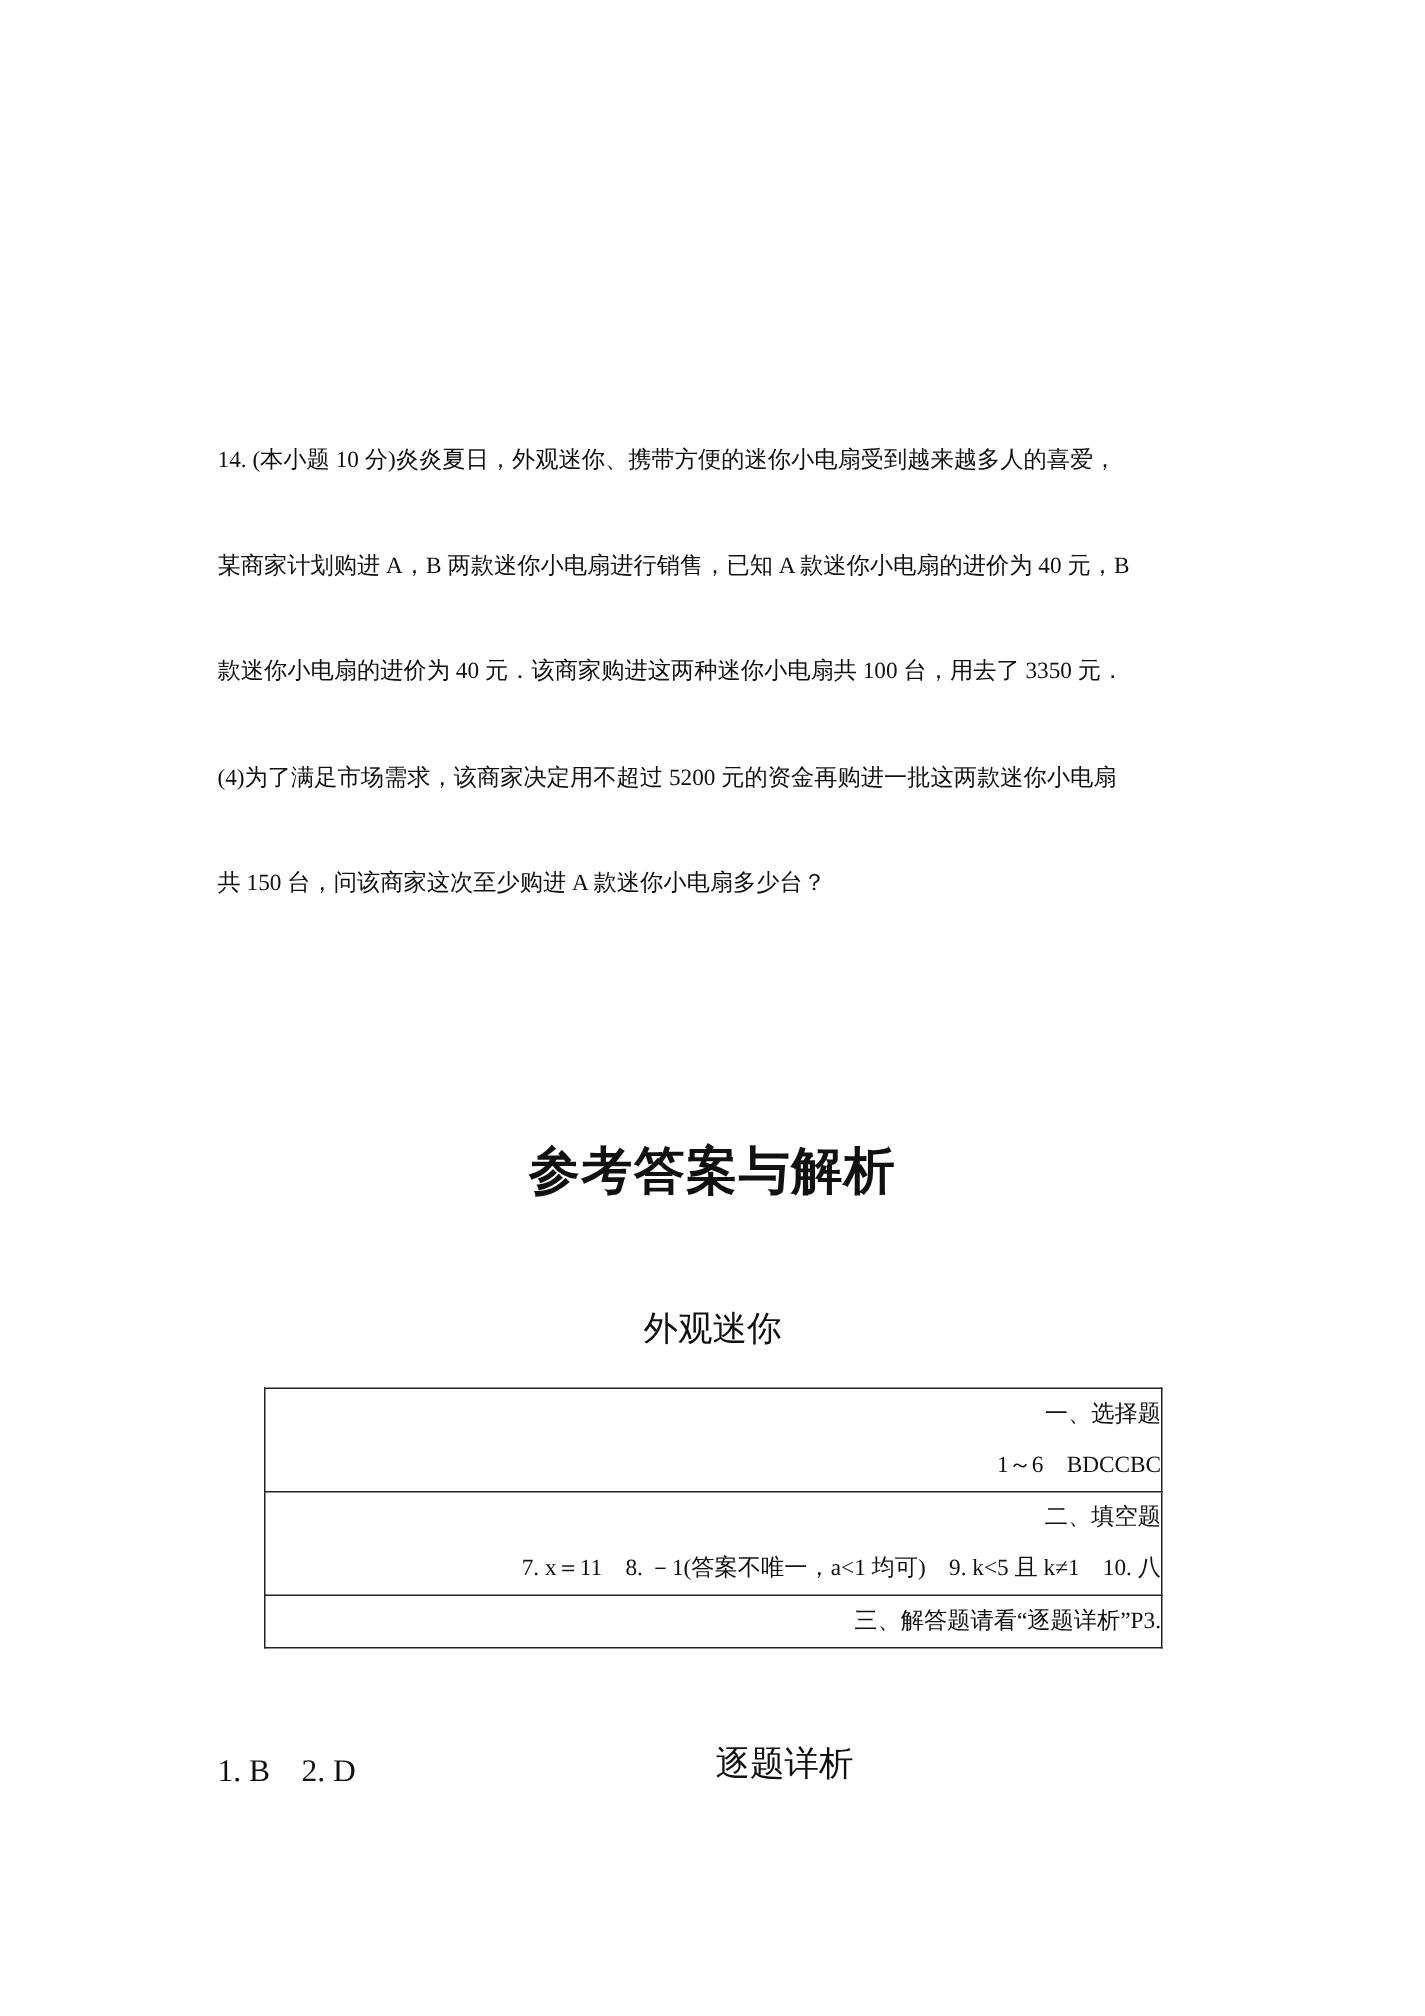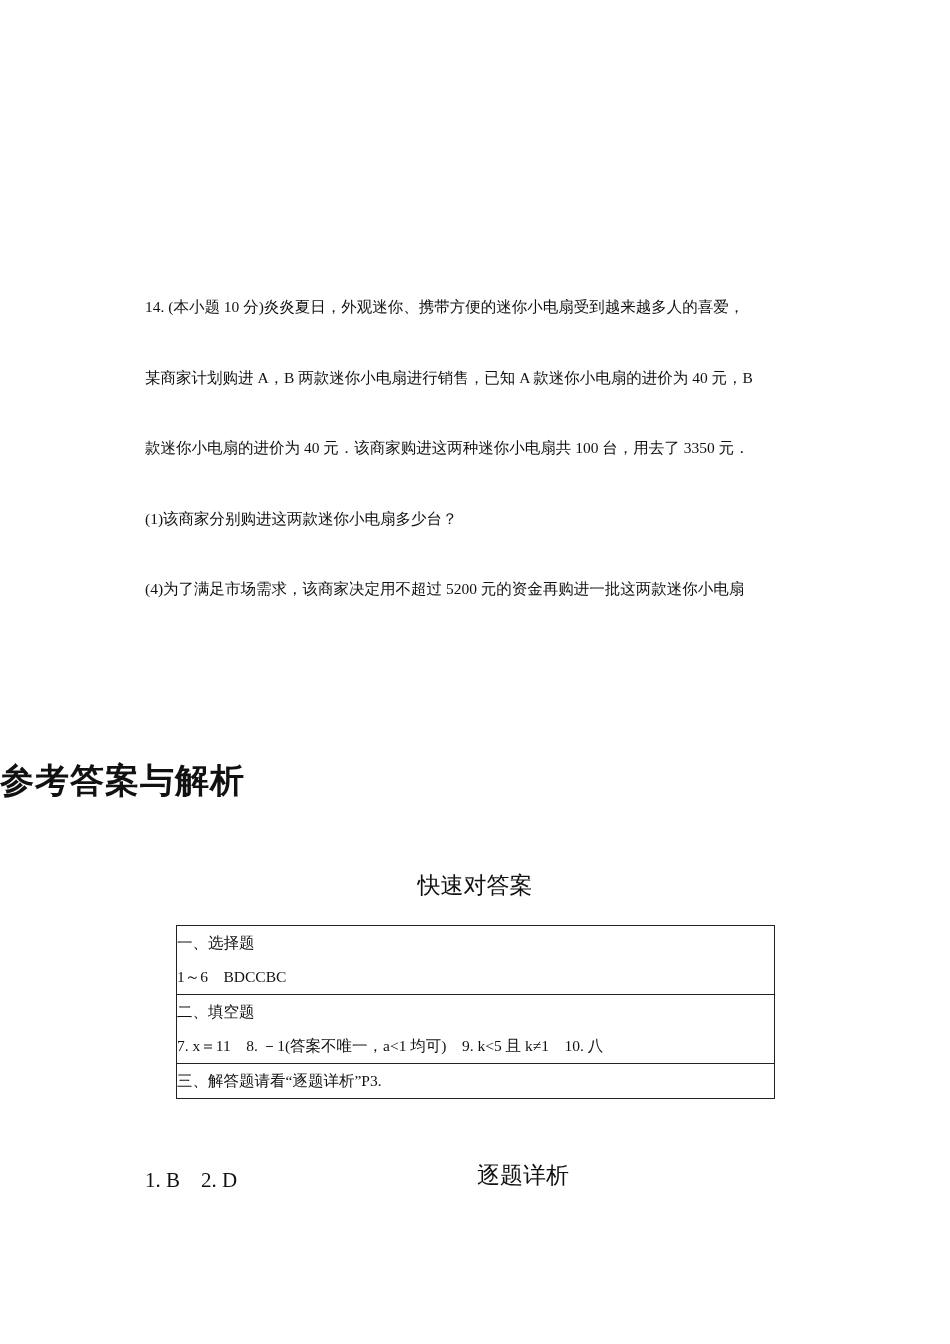--- a/index.html
+++ b/index.html
@@ -1,45 +1,45 @@
 <!DOCTYPE html>
 <html><head>
 <meta charset="utf-8">
 <style>
   html, body { margin: 0; padding: 0; background: #ffffff; }
   body { width: 950px; height: 1344px; position: relative; overflow: hidden;
          font-family: "Liberation Serif", "DejaVu Serif", serif; color: #111; }
   .problem { position: absolute; left: 145px; top: 260px; width: 670px; font-size: 15.5px; }
   .line { height: 38.5px; line-height: 30px; white-space: nowrap; margin-top: 32px; }
-  .main-title { position: absolute; left: 0; width: 950px; top: 758px; 
+  .main-title { position: absolute; left: 0; width: 950px; top: 758px; text-align: center;
                 font-family: "DejaVu Sans", sans-serif; font-size: 34px; font-weight: bold; letter-spacing: 1px; }
   .sub-title { position: absolute; left: 0; width: 950px; text-align: center;
                font-family: "DejaVu Sans", sans-serif; font-size: 23px; }
   .quick { top: 870px; }
   .detail { top: 1160px; margin-left: 48px; }
   table.answers { position: absolute; left: 176px; top: 925px; width: 599px; border-collapse: collapse; font-size: 15.5px; }
-  table.answers td { border: 1px solid #222; text-align: left; padding: 0; }
+  table.answers td { border: 1px solid #222; text-align: right; padding: 0; }
   .cellline { height: 34px; line-height: 34px; }
   .row-last .cellline { line-height: 34px; }
   .first-answers { position: absolute; left: 145px; top: 1166px; font-size: 21px; white-space: pre; }
 </style>
 </head>
 <body>
 
 <div class="problem">
   <div class="line">14. (本小题 10 分)炎炎夏日，外观迷你、携带方便的迷你小电扇受到越来越多人的喜爱，</div>
   <div class="line">某商家计划购进 A，B 两款迷你小电扇进行销售，已知 A 款迷你小电扇的进价为 40 元，B</div>
   <div class="line">款迷你小电扇的进价为 40 元．该商家购进这两种迷你小电扇共 100 台，用去了 3350 元．</div>
-  <div class="line">(1)该商家分别购进这两款迷你小电扇多少台？</div>
   <div class="line">(4)为了满足市场需求，该商家决定用不超过 5200 元的资金再购进一批这两款迷你小电扇</div>
+  <div class="line">共 150 台，问该商家这次至少购进 A 款迷你小电扇多少台？</div>
 </div>
 
 <div class="main-title">参考答案与解析</div>
 
-<div class="sub-title quick">快速对答案</div>
+<div class="sub-title quick">外观迷你</div>
 
 <table class="answers">
   <tbody>
       <tr>
     <td>
       <div class="cellline">一、选择题</div>
       <div class="cellline">1～6　BDCCBC</div>
     </td>
   </tr>
   <tr>

